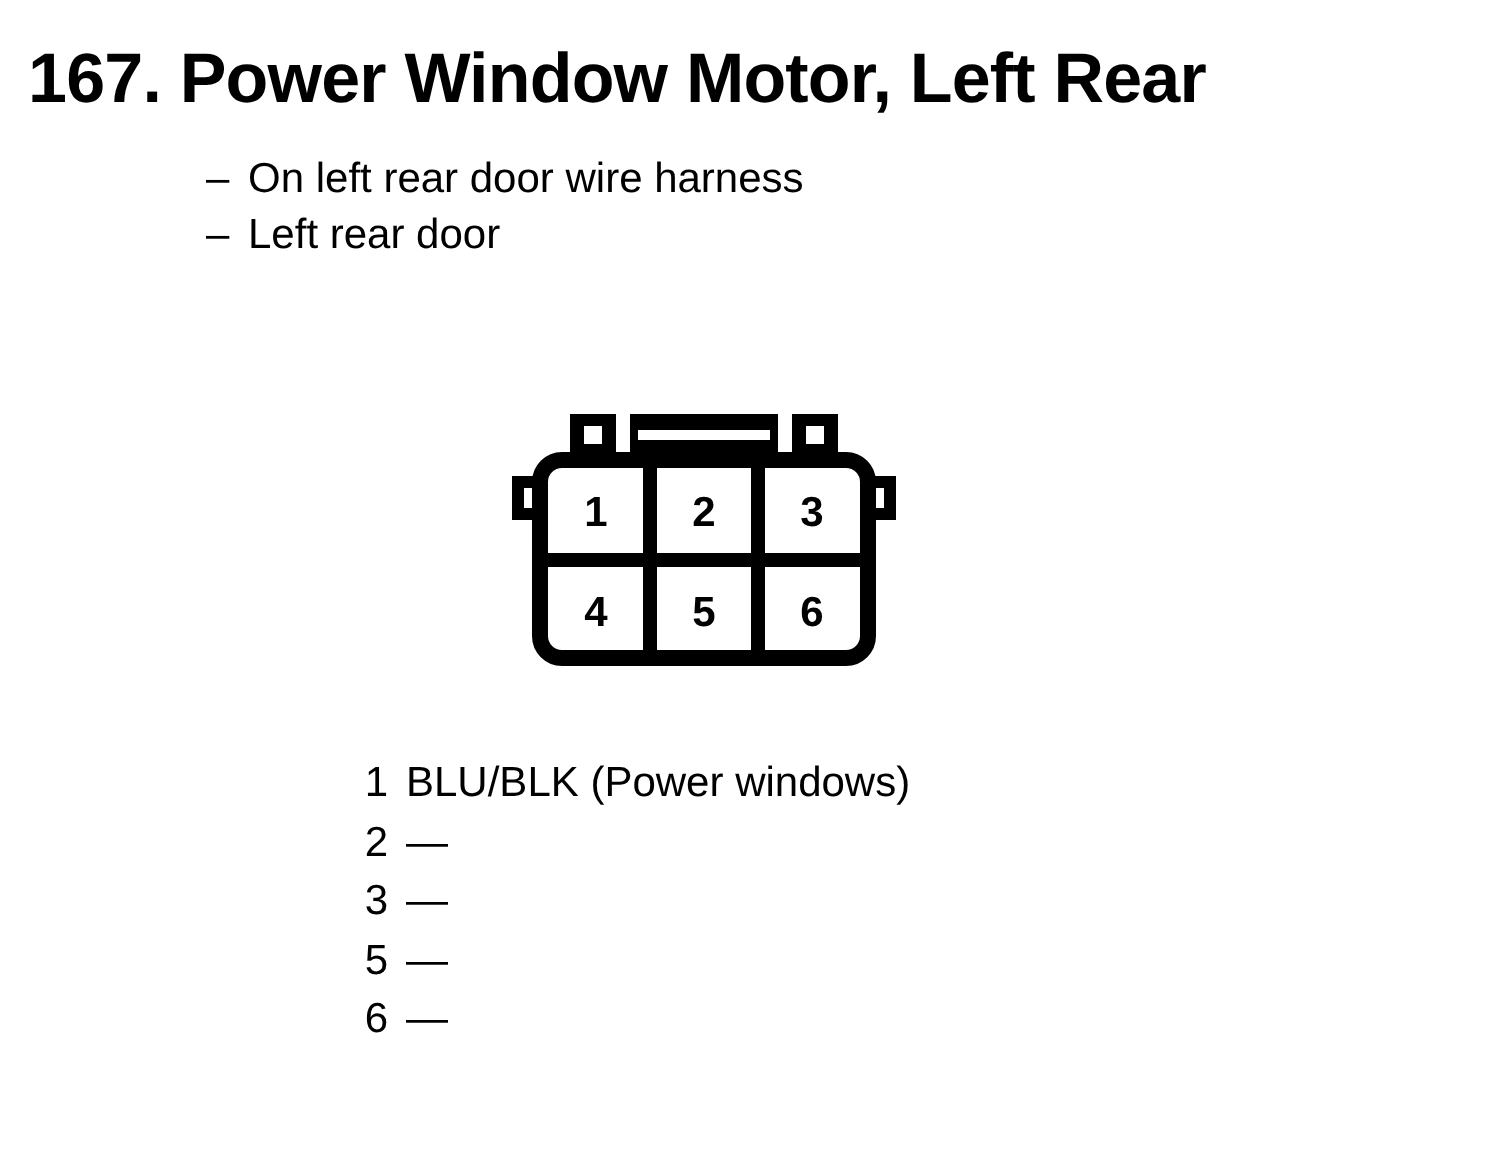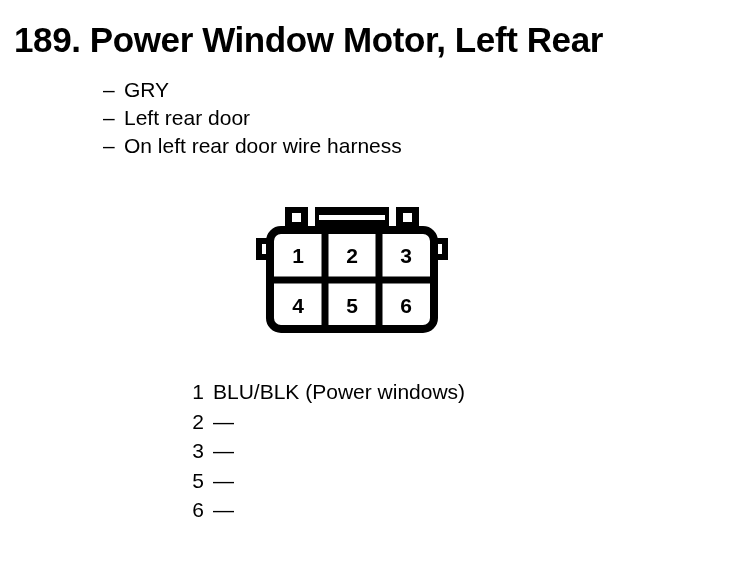--- a/index.html
+++ b/index.html
@@ -58,21 +58,21 @@
     font-family: "Liberation Sans", sans-serif;
     font-size: 21px;
     font-weight: bold;
     text-anchor: middle;
     fill: #000;
   }
 
   
   #pin-legend {
     position: absolute;
-    left: 188px;
+    left: 178px;
     top: 377px;
     font-size: 21px;
     line-height: 29.5px;
   }
   .pin-row {
     display: block;
     white-space: nowrap;
     height: 29.5px;
   }
   .pin-idx {
@@ -81,31 +81,28 @@
     text-align: right;
   }
   .pin-val {
     display: inline-block;
     margin-left: 9px;
   }
 </style>
 </head>
 <body>
 
-<div id="page-title">189. Power Window Motor, Left Rear</div>
+<div id="page-title">167. Power Window Motor, Left Rear</div>
 
 <div id="spec-list">
   <span class="spec-row">
-    <span class="spec-dash">–</span><span>GRY</span>
+    <span class="spec-dash">–</span><span>On left rear door wire harness</span>
   </span>
   <span class="spec-row">
     <span class="spec-dash">–</span><span>Left rear door</span>
-  </span>
-  <span class="spec-row">
-    <span class="spec-dash">–</span><span>On left rear door wire harness</span>
   </span>
 </div>
 
 <div id="connector">
   <svg width="200" height="128" viewBox="0 0 200 128" xmlns="http://www.w3.org/2000/svg">
 
     <g>
 
       <path d="M33,2 L56,2 L56,27 L33,27 Z" fill="#000"></path>
       <rect x="40" y="8" width="9" height="9" fill="#fff"></rect>

